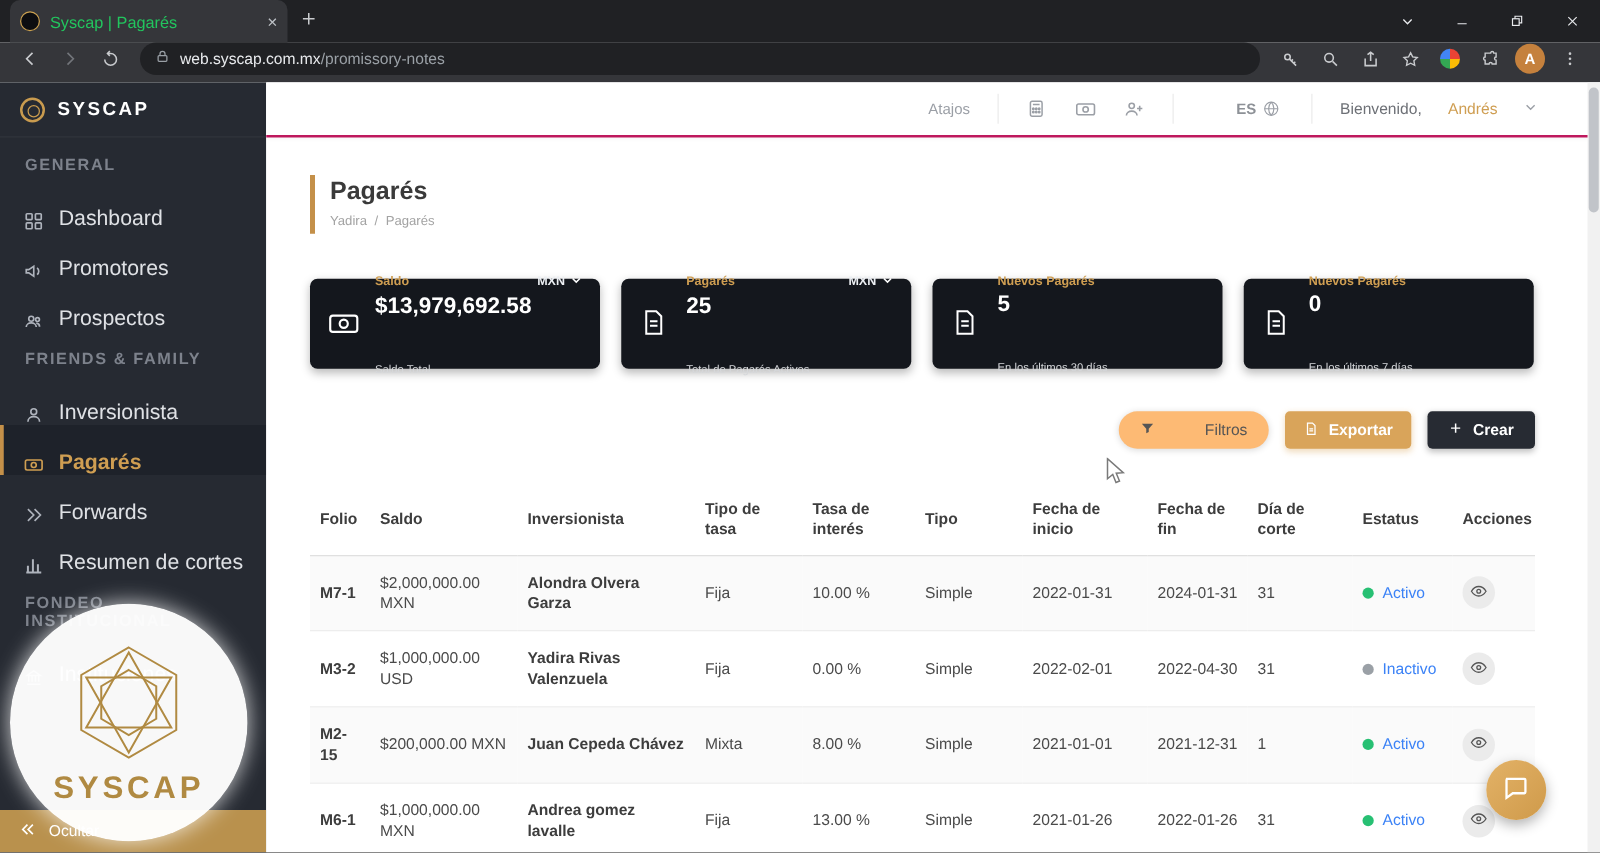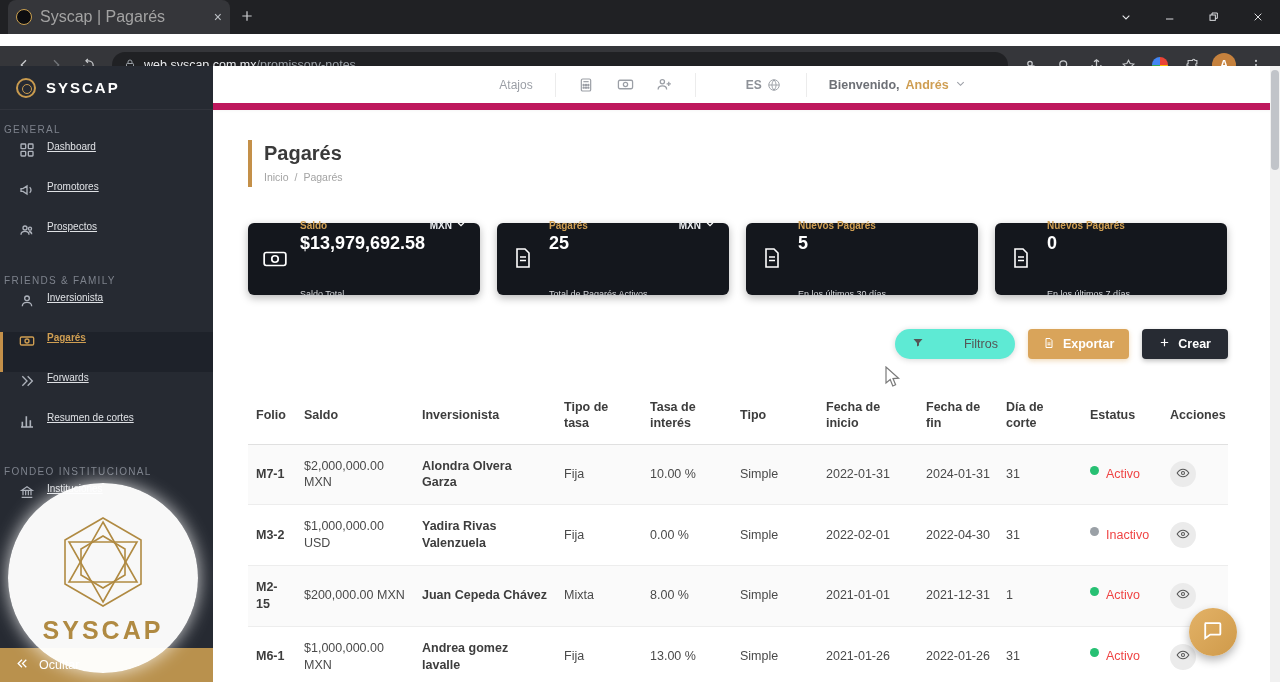--- a/index.html
+++ b/index.html
@@ -3,89 +3,89 @@
 <meta charset="utf-8">
 <style>
   html,body{margin:0;padding:0;background:#111;}
   *{box-sizing:border-box;font-family:"Liberation Sans","DejaVu Sans",sans-serif;}
   .screen{position:relative;width:1280px;height:682px;overflow:hidden;background:#fff;}
 
   
   .tabstrip{position:absolute;left:0;top:0;width:1280px;height:34px;background:#202124;display:flex;align-items:flex-end;}
   .tab{margin-left:8px;width:222px;height:34px;background:#35363a;border-radius:8px 8px 0 0;display:flex;align-items:center;padding:0 8px;gap:8px;}
   .favicon{width:16px;height:16px;border-radius:50%;background:#0c0d10;border:1.5px solid #caa050;flex:none;}
-  .tab-title{font-size:16px;color:#a3a3a3;white-space:nowrap;overflow:hidden;text-overflow:ellipsis;flex:1;}
+  .tab-title{font-size:13px;color:#22c55e;white-space:nowrap;overflow:hidden;text-overflow:ellipsis;flex:1;}
   .tab-close{color:#bdc1c6;font-size:14px;line-height:1;cursor:default;flex:none;}
   .newtab{margin-left:10px;margin-bottom:7px;color:#c9cbce;}
   .win-controls{margin-left:auto;display:flex;align-items:center;height:34px;}
   .win-btn{width:44px;height:34px;display:flex;align-items:center;justify-content:center;color:#e8eaed;}
-  .navbar{position:absolute;left:0;top:34px;width:1280px;height:32px;background:#35363a;display:flex;align-items:flex-end;padding:0 10px;gap:4px;margin-top:12px;}
+  .navbar{position:absolute;left:0;top:34px;width:1280px;height:32px;background:#35363a;display:flex;align-items:flex-start;padding:0 10px;gap:4px;}
   .nav-ic{width:28px;height:26px;display:flex;align-items:center;justify-content:center;color:#c9cbce;flex:none;}
   .nav-ic.dim{color:#72757a;}
   .omnibox{height:26px;flex:1;max-width:920px;background:#202124;border-radius:13px;display:flex;align-items:center;padding:0 12px;gap:8px;margin:0 6px;}
   .url{font-size:12.5px;white-space:nowrap;overflow:hidden;}
   .url .domain{color:#e8eaed;}
   .url .path{color:#9aa0a6;}
   .pinwheel{width:16px;height:16px;border-radius:50%;background:conic-gradient(#ea4335 0 25%,#fbbc05 0 50%,#34a853 0 75%,#4285f4 0 100%);}
   .avatar{width:24px;height:24px;border-radius:50%;background:#c5813d;color:#fff;font-size:12px;font-weight:bold;display:flex;align-items:center;justify-content:center;}
 
   
   .app{position:absolute;left:0;top:66px;width:1072px;height:616px;display:flex;}
   
   .sidebar{position:relative;width:213px;height:100%;background:#262a32;flex:none;overflow:hidden;}
   .brand{height:44px;display:flex;align-items:center;gap:10px;padding:0 16px;border-bottom:1px solid rgba(255,255,255,.05);}
   .brandlogo{width:20px;height:20px;border-radius:50%;border:2px solid #c99b4f;position:relative;flex:none;}
   .brandlogo::after{content:"";position:absolute;left:4px;top:4px;width:8px;height:8px;border-radius:50%;border:1.5px solid #c99b4f;}
   .brand-name{color:#fff;font-size:15px;font-weight:bold;letter-spacing:2px;}
-  .sec-label{margin:14px 4px 6px;font-size:10px;font-weight:normal;letter-spacing:1.3px;color:#7d828c;}
-  .s-item{height:40px;display:flex;align-items:flex-start;gap:11px;padding:0 16px;color:#dfe1e5;font-size:10px;border-left:3px solid transparent;cursor:default;text-decoration:underline;}
+  .sec-label{margin:14px 20px 6px;font-size:13px;font-weight:bold;letter-spacing:1.3px;color:#7d828c;}
+  .s-item{height:40px;display:flex;align-items:flex-end;gap:11px;padding:0 16px;color:#dfe1e5;font-size:17px;border-left:3px solid transparent;cursor:default;}
   .s-item .ic{width:17px;height:17px;color:#aeb3bc;flex:none;display:flex;align-items:center;}
   .s-item.active{background:#1e222a;border-left-color:#c49049;color:#cf9e52;font-weight:bold;}
   .s-item.active .ic{color:#cf9e52;}
   .collapse-bar{position:absolute;left:0;bottom:0;width:213px;height:34px;background:#b9914d;display:flex;align-items:center;gap:10px;padding:0 16px;color:#fff;font-size:12.5px;}
   .watermark{position:absolute;left:8px;top:417px;width:190px;height:190px;border-radius:50%;background:rgba(255,255,255,.97);display:flex;flex-direction:column;align-items:center;justify-content:center;gap:4px;box-shadow:0 0 18px rgba(255,255,255,.8);}
   .wm-text{color:#b08a42;font-size:25px;font-weight:bold;letter-spacing:3px;}
 
   
   .main{flex:1;position:relative;background:#fff;}
-  .topbar{height:44px;background:#fff;border-bottom:7px solid #be185d;box-shadow:0 1px 3px rgba(0,0,0,.04);display:flex;align-items:center;justify-content:center;padding-right:28px;}
+  .topbar{height:44px;background:#fff;border-bottom:2px solid #be185d;box-shadow:0 1px 3px rgba(0,0,0,.04);display:flex;align-items:center;justify-content:flex-end;padding-right:28px;}
   .tb-group{display:flex;align-items:center;gap:22px;padding:0 22px;height:24px;border-left:1px solid #ececec;color:#9b9fa6;font-size:12px;}
   .tb-group:first-child{border-left:none;}
   .tb-ic{width:17px;height:17px;color:#9b9fa6;display:flex;align-items:center;}
   .lang{display:flex;align-items:center;gap:5px;color:#8d9197;font-size:12px;font-weight:bold;padding-left:28px;}
-  .welcome{display:flex;align-items:center;gap:6px;font-size:12.5px;color:#6d7076;font-weight:bold;}
+  .welcome{display:flex;align-items:center;gap:21px;font-size:12.5px;color:#6d7076;font-weight:normal;}
   .welcome .name{color:#cf9e52;}
   .content{padding:0 52px 0 35px;}
   .title-band{margin-top:30px;border-left:4px solid #c49049;padding:2px 0 4px 12px;}
   .page-title{margin:0;font-size:20px;font-weight:bold;color:#3a3a3a;}
   .breadcrumb{margin-top:6px;font-size:10.5px;color:#a3a3a3;display:flex;gap:6px;}
 
   .stats{margin-top:36px;display:flex;gap:17px;}
   .card{width:232px;height:72px;background:#14171d;border-radius:6px;box-shadow:0 3px 8px rgba(0,0,0,.28);display:flex;align-items:center;padding:0 14px;gap:12px;color:#fff;}
   .card .cic{width:26px;height:26px;color:#fff;flex:none;}
   .card-body{flex:1;min-width:0;}
   .card-top{display:flex;align-items:center;justify-content:space-between;}
   .card-label{color:#cf9e52;font-size:10px;font-weight:bold;}
   .card-cur{display:flex;align-items:center;gap:4px;color:#eceff3;font-size:10px;font-weight:bold;}
   .card-value{font-size:18px;font-weight:bold;margin:2px 0 1px;}
   .card-sub{font-size:9px;color:#d5d7da;margin-top:35px;}
 
   .actions{margin-top:34px;display:flex;justify-content:flex-end;align-items:center;gap:13px;}
   .btn{height:30px;display:flex;align-items:center;gap:8px;font-size:12.5px;border:none;cursor:default;}
-  .btn-filters{background:#5eead4;color:#555;border-radius:16px;padding:0 17px;box-shadow:0 1px 6px rgba(0,0,0,.16);gap:40px;}
+  .btn-filters{background:#fdba74;color:#555;border-radius:16px;padding:0 17px;box-shadow:0 1px 6px rgba(0,0,0,.16);gap:40px;}
   .btn-export{background:#d9a45a;color:#fff;border-radius:4px;padding:0 15px;font-weight:bold;box-shadow:0 2px 5px rgba(217,164,90,.4);}
   .btn-create{background:#272b33;color:#fff;border-radius:4px;padding:0 17px;font-weight:bold;box-shadow:0 2px 5px rgba(0,0,0,.25);}
 
   .table-wrap{margin-top:28px;}
   table{width:100%;border-collapse:collapse;table-layout:fixed;}
   th{text-align:left;font-size:12.5px;font-weight:bold;color:#3d3d3d;padding:12px 8px;border-bottom:1px solid #e0e0e0;vertical-align:middle;line-height:1.3;}
   td{font-size:12.5px;color:#4a4a4a;padding:13px 8px;border-bottom:1px solid #ededed;vertical-align:middle;line-height:1.35;word-wrap:break-word;}
   tbody tr:nth-child(odd){background:#fafafa;}
   td.b{font-weight:bold;color:#3d3d3d;}
-  .status{display:flex;align-items:flex-start;gap:7px;color:#ef4444;}
+  .status{display:flex;align-items:center;gap:7px;color:#3b82f6;}
   .dot{width:9px;height:9px;border-radius:50%;display:inline-block;flex:none;background:#bbb;}
   .dot.active{background:#27c073;}
   .dot.inactive{background:#9aa0a6;}
   .eye-btn{width:26px;height:26px;border-radius:50%;background:#ebebeb;border:none;display:flex;align-items:center;justify-content:center;color:#555;cursor:default;}
 
   .fab{position:absolute;left:1189px;top:608px;width:48px;height:48px;border-radius:50%;background:linear-gradient(135deg,#e3b267,#cf9a4a);box-shadow:0 4px 10px rgba(0,0,0,.3);display:flex;align-items:center;justify-content:center;color:#fff;z-index:40;}
   .pg-scrollbar{position:absolute;right:0;top:66px;width:10px;height:616px;background:#f1f1f1;z-index:50;}
   .pg-thumb{position:absolute;left:1px;top:4px;width:8px;height:100px;border-radius:4px;background:#c1c4c9;}
   .cursor{position:absolute;left:884px;top:366px;z-index:60;}
 </style>
@@ -360,21 +360,21 @@
                 </svg></span>
           </span>
         </div>
       </header>
 
       <div class="content">
 
         <div class="title-band">
           <h1 class="page-title">Pagarés</h1>
           <div class="breadcrumb">
-            <span>Inicio</span>
+            <span>Yadira</span>
             <span>/</span>
             <span>Pagarés</span>
           </div>
         </div>
 
         <div class="stats">
 
           <div class="card">
             <span class="cic"><svg width="26" height="26" viewBox="0 0 24 24" fill="none" stroke="currentColor" stroke-width="1.6">
                   <rect x="2" y="6" width="20" height="12" rx="2"></rect>

